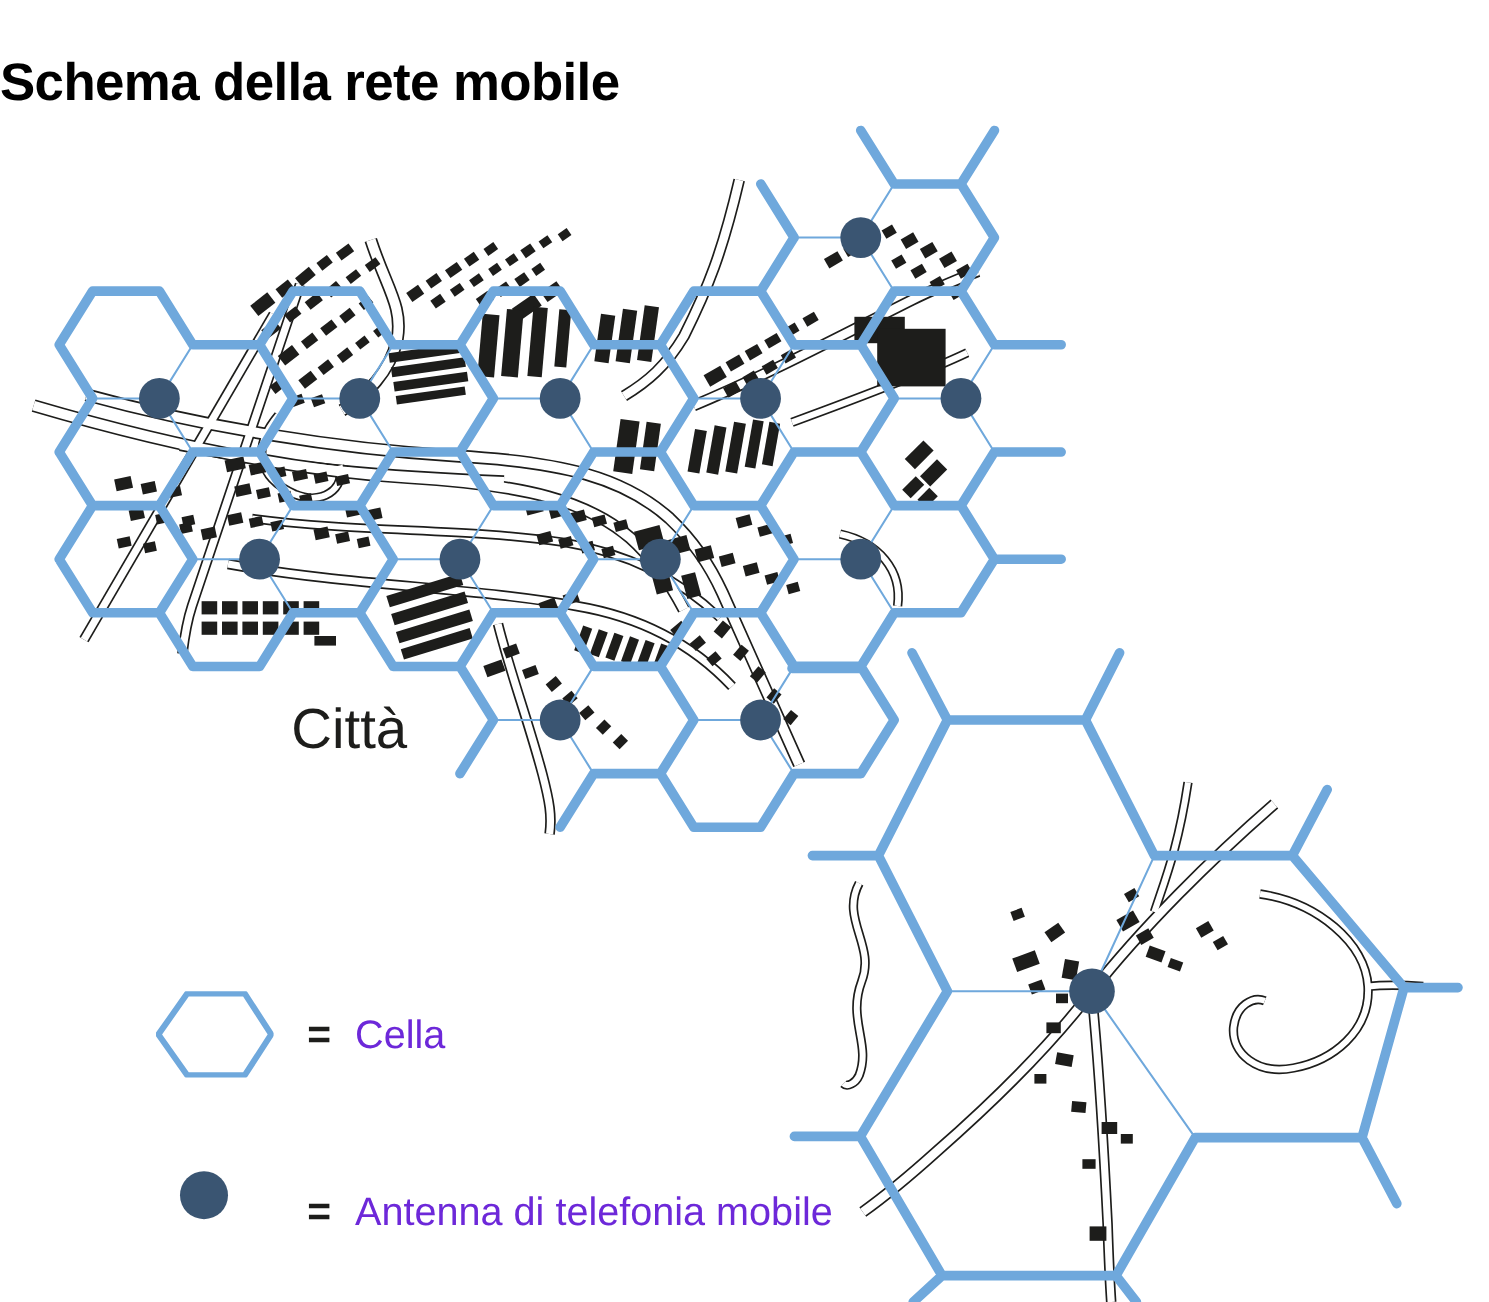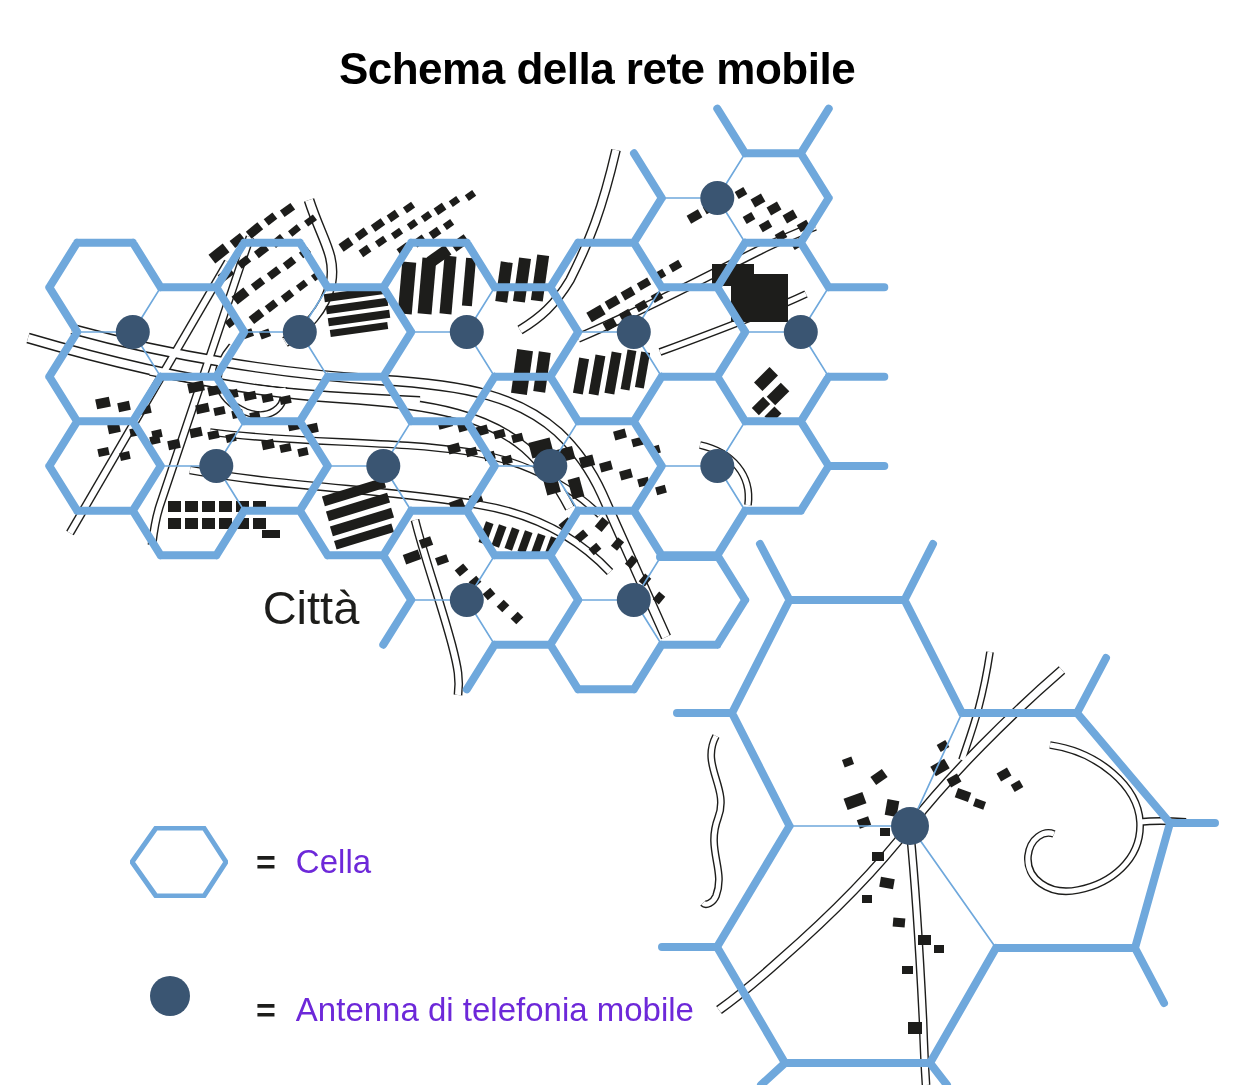--- a/index.html
+++ b/index.html
@@ -1,23 +1,23 @@
 <!DOCTYPE html>
 <html><head>
 <meta charset="utf-8">
 <style>
   html,body{margin:0;padding:0;background:#fff;}
   .stage{position:relative;width:1241px;height:1085px;background:#fff;overflow:hidden;
          font-family:"Liberation Sans",sans-serif;}
   .stage svg{position:absolute;left:0;top:0;}
-  .page-title{position:absolute;left:0;top:44px;width:1194px;text-align:center;
+  .page-title{position:absolute;left:0;top:44px;width:1194px;
     font-size:44px;font-weight:700;color:#000;letter-spacing:-0.5px;}
   .area-label{position:absolute;transform:translate(-50%,-50%);font-weight:300;
     color:#1d1d1b;white-space:nowrap;}
-  .label-city{left:291px;top:607px;font-size:47px;margin-left:20px;}
+  .label-city{left:291px;top:607px;font-size:47px;}
   .label-country{left:1108px;top:636px;font-size:48px;}
   .legend-row{position:absolute;display:flex;align-items:center;color:#1d1d1b;}
   .legend-cell{left:130px;top:826px;}
   .legend-antenna{left:130px;top:974px;}
   .legend-icon{width:98px;height:72px;flex:0 0 auto;display:flex;align-items:center;justify-content:center;}
   .legend-eq{font-size:34px;font-weight:700;margin:0 20px 0 28px;color:#1d1d1b;}
   .legend-text{font-size:33px;font-weight:400;color:#6d28d9;}
 </style>
 </head>
 <body>

